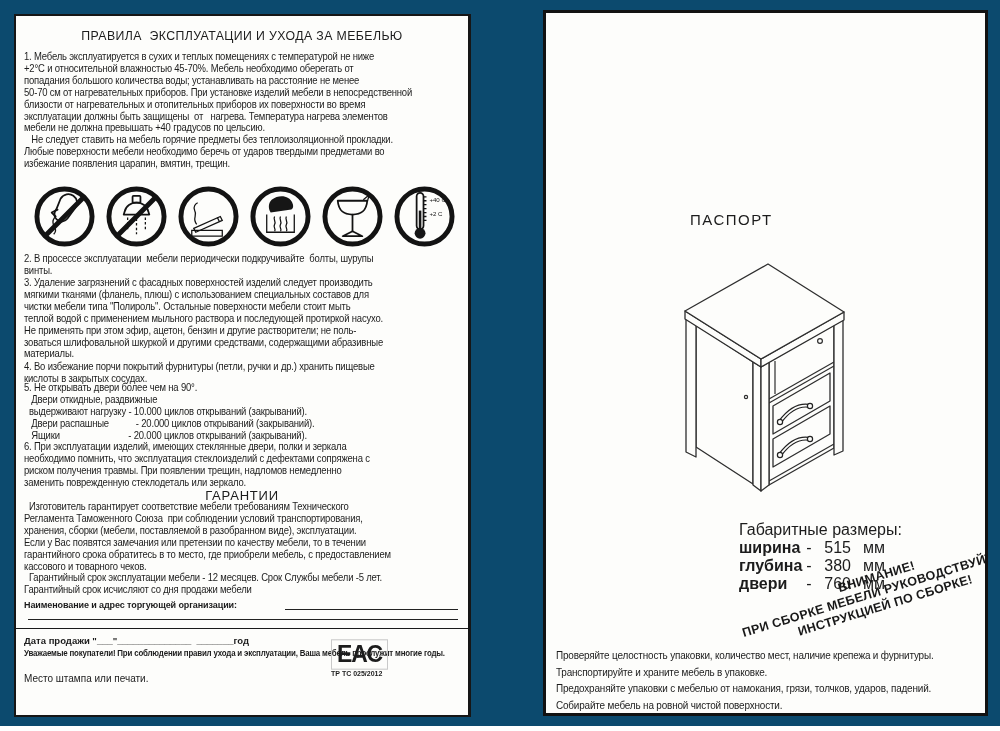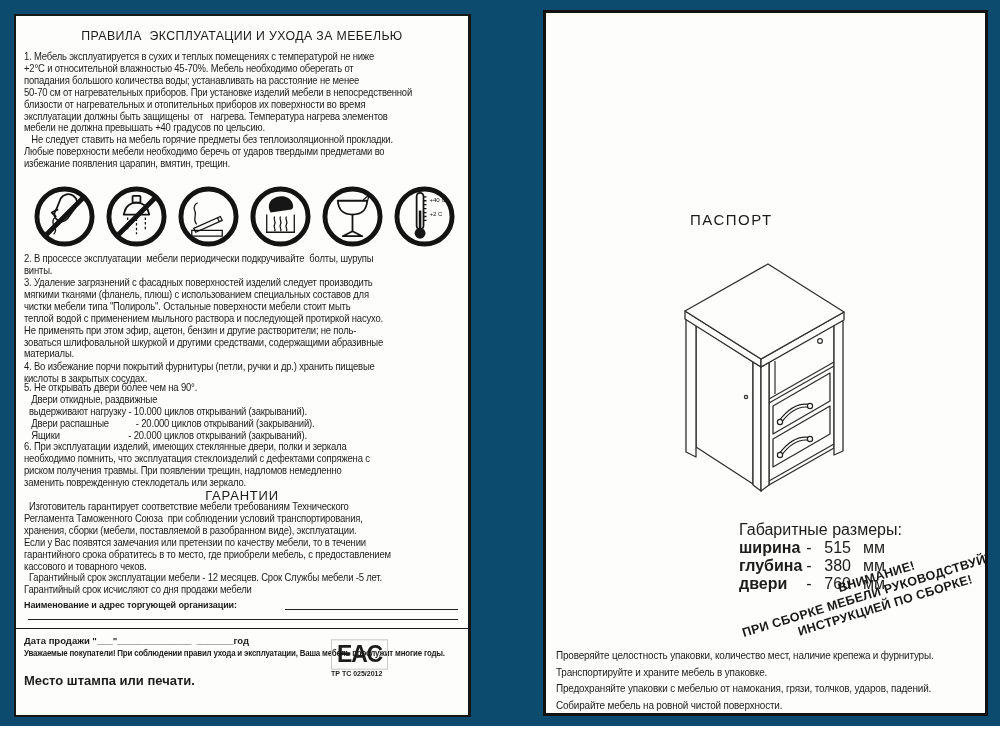--- a/index.html
+++ b/index.html
@@ -18,21 +18,21 @@
   .warranty{top:485px;}
 
   .org-row{position:absolute;top:584px;left:8px;right:10px;display:flex;align-items:flex-end;
            font-size:9px;font-weight:bold;letter-spacing:-.1px;gap:44px;}
   .org-fill{flex:1;border-bottom:1px solid #222;margin-left:4px;height:9px;}
   .blank-line{position:absolute;top:593px;left:12px;right:10px;height:10px;border-bottom:1px solid #222;}
   .divider{position:absolute;top:612px;left:0;right:0;border-top:1.6px solid #1a1a1a;}
   .sale-date{position:absolute;top:619px;left:8px;font-size:9.5px;font-weight:bold;white-space:pre;}
   .customers{position:absolute;top:632px;left:8px;font-size:8.5px;font-weight:bold;letter-spacing:-.2px;white-space:pre;
              transform:scaleX(.93);transform-origin:0 0;}
-  .stamp-place{position:absolute;top:657px;left:8px;font-size:13px;font-weight:bold;}
+  .stamp-place{position:absolute;top:657px;left:8px;font-size:10px;font-weight:normal;}
   .eac{position:absolute;left:315px;top:608px;text-align:left;margin-top:16px;}
   .eac-mark{display:inline-block;border:1px solid #c9c9c9;padding:0 5px;font-size:23px;font-weight:bold;
             letter-spacing:-1px;transform:scaleY(1.05);}
   .eac-reg{font-size:7px;font-weight:bold;margin-top:1px;white-space:nowrap;}
 
   
   .icons{position:absolute;top:169px;left:17px;display:flex;gap:9px;}
   .picto{width:63px;height:63px;}
   .picto .ring{fill:#fdfdfb;stroke:#131313;stroke-width:5;}
   .picto .ln{fill:none;stroke:#131313;stroke-width:1.8;stroke-linecap:round;stroke-linejoin:round;}

